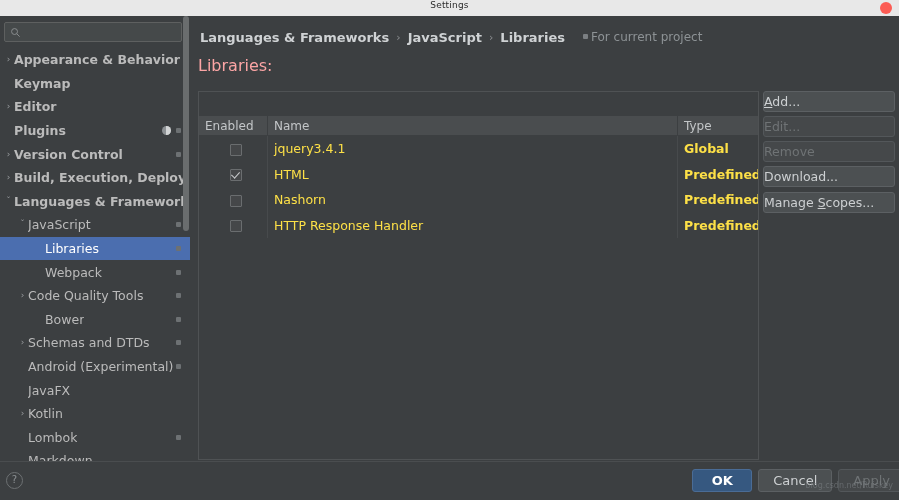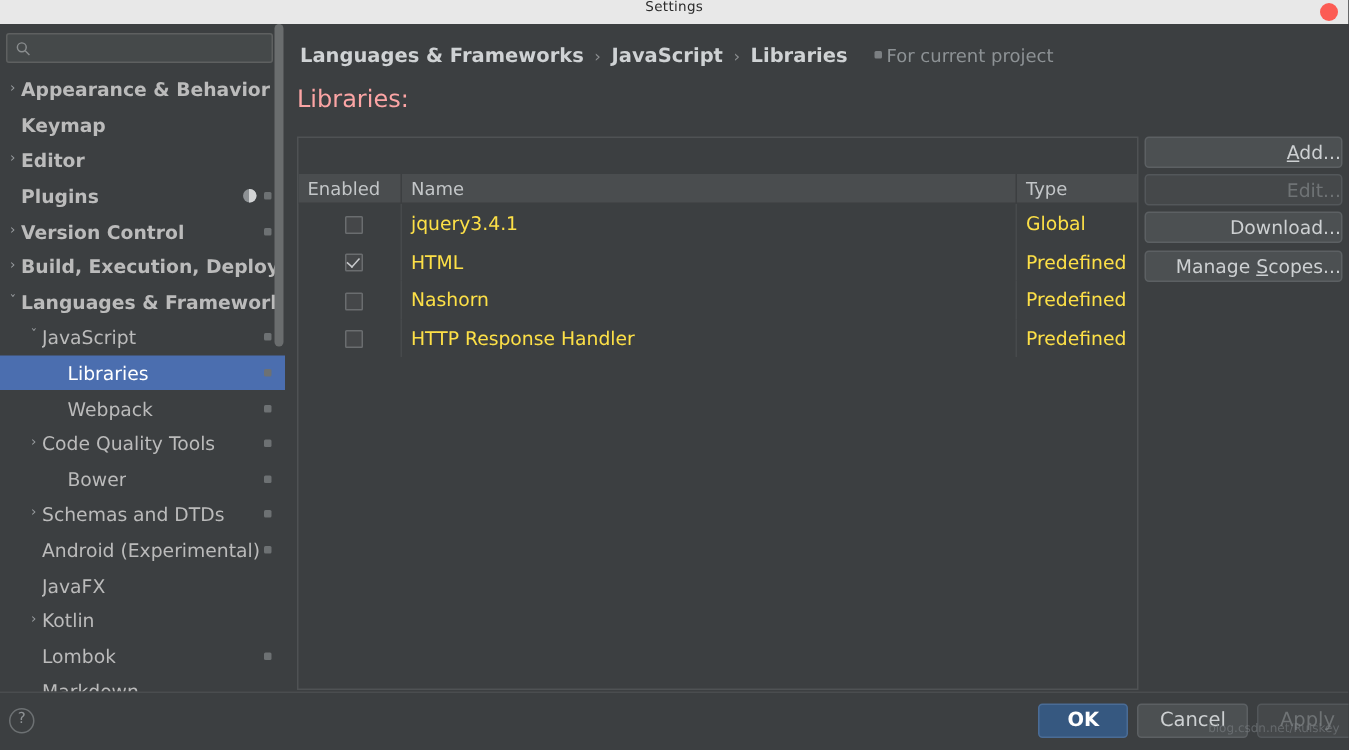--- a/index.html
+++ b/index.html
@@ -253,21 +253,21 @@
   table.libs td {
     height: 25.5px;
     font-size: 12.5px;
     color: #fde047;
     padding: 0 0 0 6px;
     vertical-align: middle;
   }
   td.col-enabled, th.col-enabled { width: 62px; text-align: center; padding-left: 0; }
   td.col-enabled { border-right: 1px solid #474a4c; }
   th.col-name { }
-  td.col-type, th.col-type { width: 74px; }
+  td.col-type, th.col-type { width: 74px; font-weight: bold; }
   td.col-type { border-left: 1px solid #474a4c; padding-left: 6px; }
   .checkbox {
     display: inline-block;
     width: 10px;
     height: 10px;
     border: 1px solid #6a6d6f;
     background: #454749;
     border-radius: 1px;
     position: relative;
     vertical-align: middle;
@@ -298,21 +298,21 @@
     background: #4c5052;
     border: 1px solid #5c6063;
     border-radius: 3px;
     color: #cdd0d2;
     font-size: 12.5px;
     font-family: inherit;
     cursor: default;
     box-sizing: border-box;
     line-height: 19px;
     padding: 0;
-    text-align: right;
+    text-align: left;
   }
   .btn.disabled {
     color: #6f7375;
     background: #45484a;
     border-color: #53575a;
   }
   .btn .mn { text-decoration: underline; }
   .btn.spaced { margin-top: 5px; }
 
   
@@ -541,20 +541,21 @@
                 <td class="col-name">HTTP Response Handler</td>
                 <td class="col-type">Predefined</td>
               </tr>
             </tbody>
         </table>
       </div>
 
       <div class="btn-col" id="btn-col">
           <button class="btn"><span class="mn">A</span>dd...</button>
           <button class="btn disabled">Edit...</button>
+          <button class="btn disabled">Remove</button>
           <button class="btn">Download...</button>
           <button class="btn spaced">Manage <span class="mn">S</span>copes...</button>
         </div>
 
     </div>
   </div>
 
   <div class="footer">
     <div class="help-btn">?</div>
     <div class="footer-buttons">

